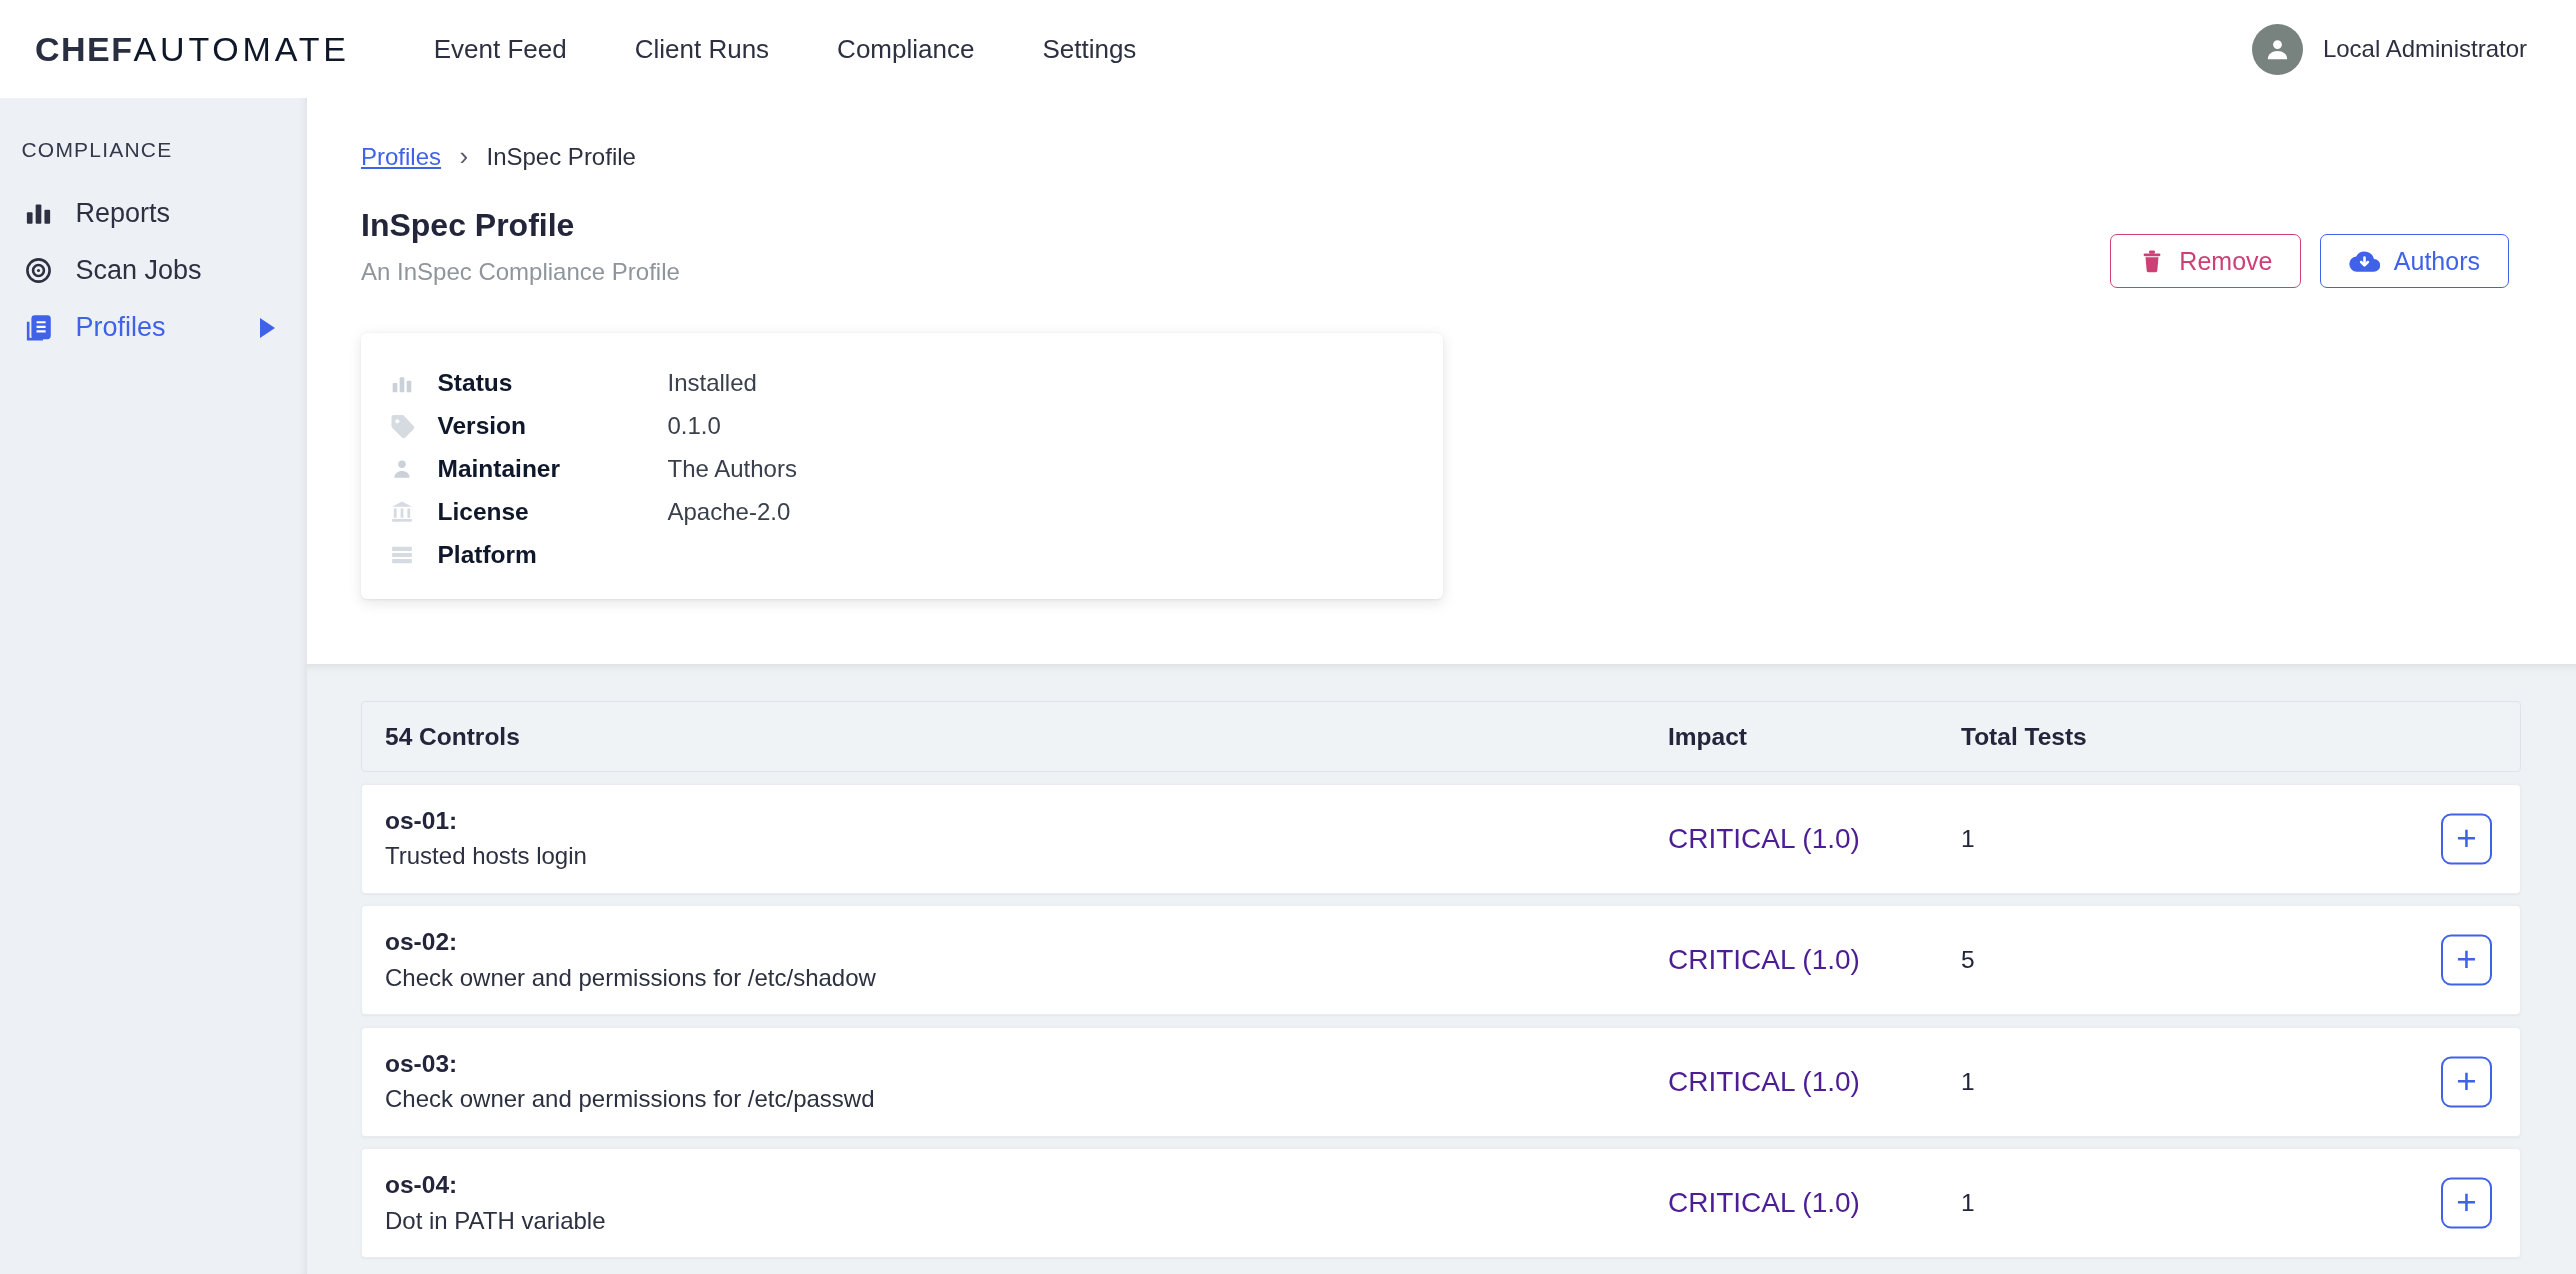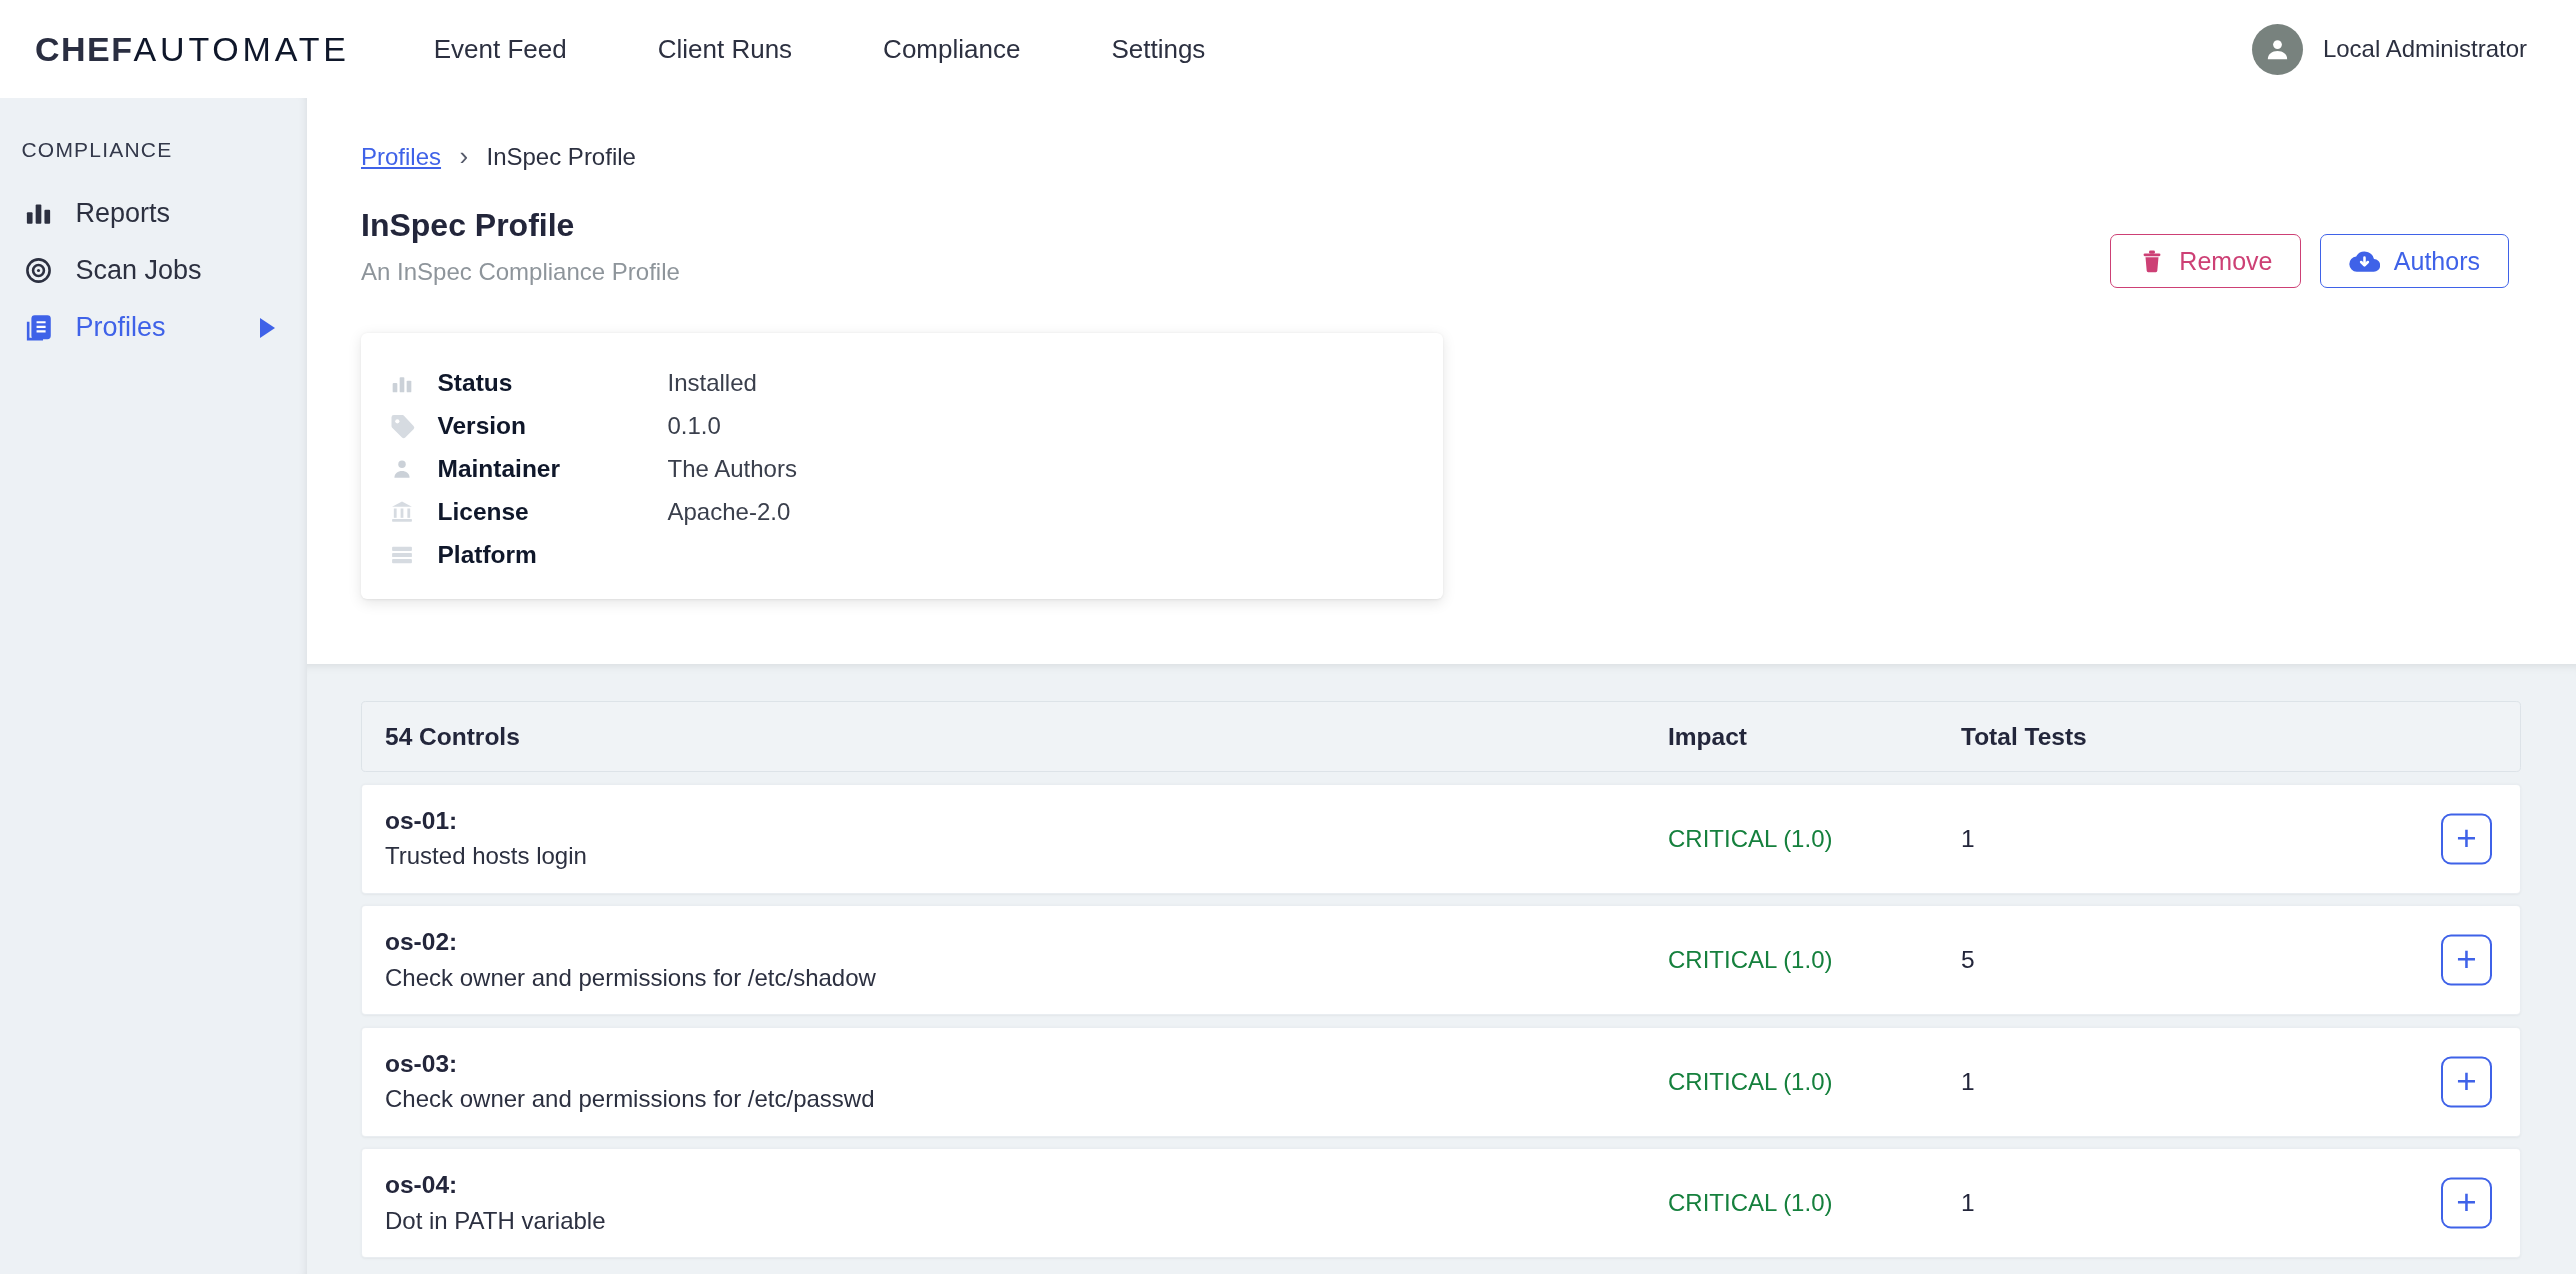--- a/index.html
+++ b/index.html
@@ -13,21 +13,21 @@
 
   
   .navbar {
     position: absolute; top: 0; left: 0; right: 0; height: 98px;
     background: #ffffff; display: flex; align-items: center;
     z-index: 10;
   }
   .logo { margin-left: 35px; font-size: 34px; letter-spacing: 0.8px; display: flex; align-items: baseline; }
   .logo .chef { font-weight: 800; color: #2a2e41; letter-spacing: 1.5px; }
   .logo .automate { font-weight: 500; color: #0f172a; letter-spacing: 3.8px; }
-  .nav-links { display: flex; align-items: center; margin-left: 84px; gap: 91px; }
+  .nav-links { display: flex; align-items: center; margin-left: 84px; gap: 68px; }
   .nav-link { font-size: 26px; color: #2c3040; text-decoration: none; cursor: pointer; }
   .user-block { margin-left: auto; margin-right: 49px; display: flex; align-items: center; gap: 20px; cursor: pointer; }
   .avatar {
     width: 51px; height: 51px; border-radius: 50%; background: #78827e;
     display: flex; align-items: center; justify-content: center;
   }
   .user-name { font-size: 24px; color: #2c3040; }
 
   
   .sidebar {
@@ -98,21 +98,21 @@
   .th { font-size: 24.5px; font-weight: bold; color: #23263b; }
   .control-row {
     height: 110px; margin-top: 11.5px; background: #ffffff; border: 0.8px solid #e9edf1;
     border-radius: 4.6px; box-shadow: 0 0.8px 2.3px rgba(0,0,0,0.05);
     display: grid; grid-template-columns: 1283px 293px 1fr; align-items: center;
     padding-left: 23px; position: relative;
   }
   .control-row:first-of-type { margin-top: 17px; }
   .control-id { font-size: 24.5px; font-weight: bold; color: #23263b; margin-bottom: 7.7px; }
   .control-title { font-size: 24px; color: #2c3040; }
-  .impact-critical { font-size: 24px; color: #15803d; }
+  .impact-critical { font-size: 28px; color: #4c1d95; }
   .tests-count { font-size: 24.5px; color: #23263b; }
   .expand-btn {
     position: absolute; right: 28px; top: 50%; transform: translateY(-50%);
     width: 51px; height: 51px; border-radius: 10px; border: 2.3px solid #3f62e8;
     background: #ffffff; color: #3f62e8; font-size: 35px; line-height: 1;
     display: flex; align-items: center; justify-content: center; cursor: pointer;
     font-family: inherit; padding-bottom: 3.1px;
   }
 </style>
 </head>

